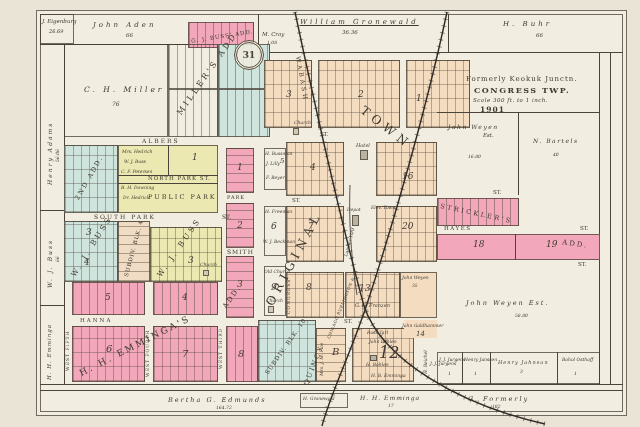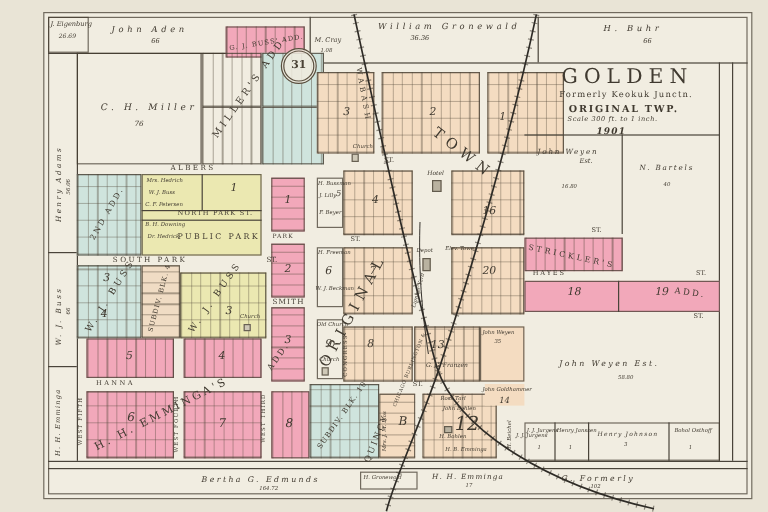--- a/index.html
+++ b/index.html
@@ -118,34 +118,33 @@
     <path d="M295 12 C318 120, 346 240, 364 306 C382 360, 460 405, 545 424" fill="none" stroke="#2e2b26" stroke-width="1.4"></path>
     <path d="M447 12 C424 120, 388 240, 367 304 C350 355, 330 395, 322 426" fill="none" stroke="#3a352c" stroke-width="5" stroke-dasharray="1 6" opacity="0.55"></path>
     <path d="M447 12 C424 120, 388 240, 367 304 C350 355, 330 395, 322 426" fill="none" stroke="#2e2b26" stroke-width="1.4"></path>
     <path d="M357 295 C350 250, 349 215, 350 185" fill="none" stroke="#2e2b26" stroke-width="0.8"></path>
   </svg>
 
   <div class="stamp" style="left:234px;top:40px;">
     <span>31</span>
   </div>
 
-  <div class="lbl" style="left:468px;top:56px;font-size:17px;letter-spacing:5px;">GOLDEN</div>
   <div class="lbl" style="left:466px;top:76px;font-size:7px;letter-spacing:1px;">Formerly Keokuk Junctn.</div>
-  <div class="lbl" style="left:474px;top:86px;font-size:8px;letter-spacing:1.5px;font-weight:bold;">ORIGINAL TWP.</div>
+  <div class="lbl" style="left:474px;top:86px;font-size:8px;letter-spacing:1.5px;font-weight:bold;">CONGRESS TWP.</div>
   <div class="lbl i" style="left:473px;top:98px;font-size:5.5px;letter-spacing:.5px;">Scale 300 ft. to 1 inch.</div>
-  <div class="lbl" style="left:497px;top:106px;font-size:7.5px;letter-spacing:1px;font-weight:bold;font-style:italic;">1901</div>
+  <div class="lbl" style="left:480px;top:106px;font-size:7.5px;letter-spacing:1px;font-weight:bold;">1901</div>
 
   <div class="lbl i" style="left:42px;top:19px;font-size:5.5px;">J. Eigenburg</div>
   <div class="lbl i" style="left:49px;top:29px;font-size:5px;">26.69</div>
   <div class="lbl i" style="left:93px;top:22px;font-size:7px;letter-spacing:3px;">John Aden</div>
   <div class="lbl i" style="left:126px;top:33px;font-size:5.5px;">66</div>
   <div class="lbl" style="left:191px;top:34px;font-size:5.5px;letter-spacing:1px;transform:rotate(-9deg);">G. J. BUSS' ADD.</div>
   <div class="lbl i" style="left:262px;top:32px;font-size:5.5px;">M. Cray</div>
   <div class="lbl i" style="left:267px;top:41px;font-size:4.5px;">1.08</div>
-  <div class="lbl i" style="left:315px;top:19px;font-size:7px;letter-spacing:3px;">William Gronewald</div>
+  <div class="lbl i" style="left:300px;top:19px;font-size:7px;letter-spacing:3px;text-decoration:underline;">William Gronewald</div>
   <div class="lbl i" style="left:342px;top:30px;font-size:5.5px;">36.36</div>
   <div class="lbl i" style="left:503px;top:21px;font-size:7px;letter-spacing:3px;">H. Buhr</div>
   <div class="lbl i" style="left:536px;top:33px;font-size:5.5px;">66</div>
 
   <div class="lbl i vlab" style="left:47px;top:185px;font-size:6px;letter-spacing:2px;">Henry Adams</div>
   <div class="lbl i vlab" style="left:56px;top:162px;font-size:4.5px;">56.06</div>
   <div class="lbl i vlab" style="left:47px;top:288px;font-size:6px;letter-spacing:2px;">W. J. Buss</div>
   <div class="lbl i vlab" style="left:56px;top:262px;font-size:4.5px;">66</div>
   <div class="lbl i vlab" style="left:47px;top:380px;font-size:5.5px;letter-spacing:1px;">H. H. Emminga</div>
 

